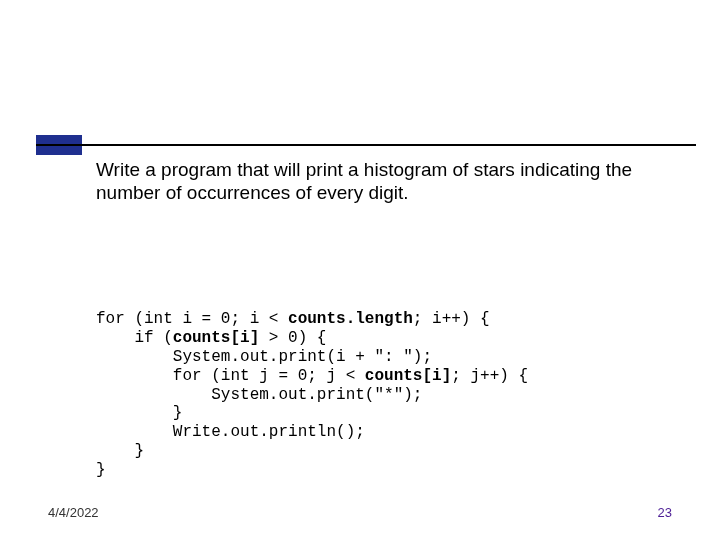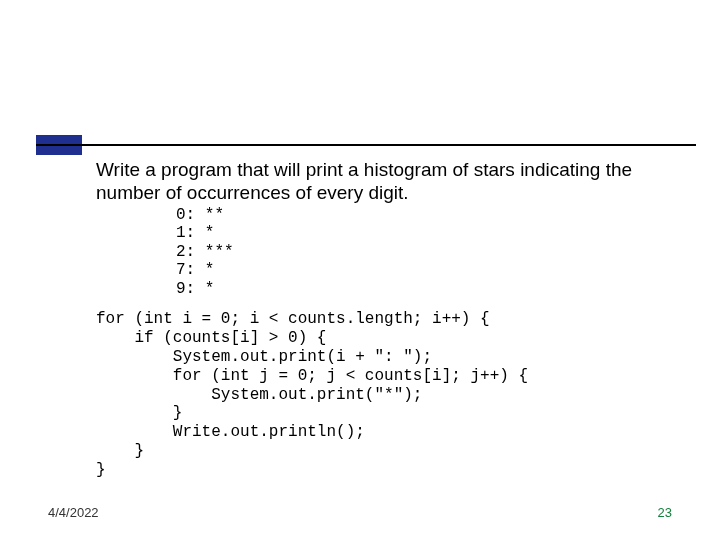--- a/index.html
+++ b/index.html
@@ -54,51 +54,46 @@
   }
   .code {
     position: absolute;
     left: 96px;
     top: 310px;
     font-family: "Courier New", Courier, monospace;
     font-size: 16px;
     line-height: 1.18;
     white-space: pre;
   }
-  .code .bold { font-weight: normal; }
+  .code .bold { font-weight: bold; }
   .footer-date {
     position: absolute;
     left: 48px;
     bottom: 20px;
     font-size: 13px;
     color: #333;
   }
   .footer-page {
     position: absolute;
     right: 48px;
     bottom: 20px;
     font-size: 13px;
-    color: #15803d;
+    color: #4c1d95;
   }
 </style>
 </head>
 <body>
 
 <div class="slide">
 
   <div class="accent"></div>
   <div class="rule"></div>
 
   <div class="body-text">Write a program that will print a histogram of stars indicating the number of occurrences of every digit.</div>
 
-  <div class="histogram"><span>0: **</span>
-<span>1: *</span>
-<span>2: ***</span>
-<span>7: *</span>
-<span>9: *</span></div>
 
   <div class="code"><span><span>for (int i = 0; i &lt; </span><span class="bold">counts.length</span><span>; i++) {</span></span>
 <span><span>    if (</span><span class="bold">counts[i]</span><span> &gt; 0) {</span></span>
 <span>        System.out.print(i + ": ");</span>
 <span><span>        for (int j = 0; j &lt; </span><span class="bold">counts[i]</span><span>; j++) {</span></span>
 <span>            System.out.print("*");</span>
 <span>        }</span>
 <span>        Write.out.println();</span>
 <span>    }</span>
 <span>}</span></div>

